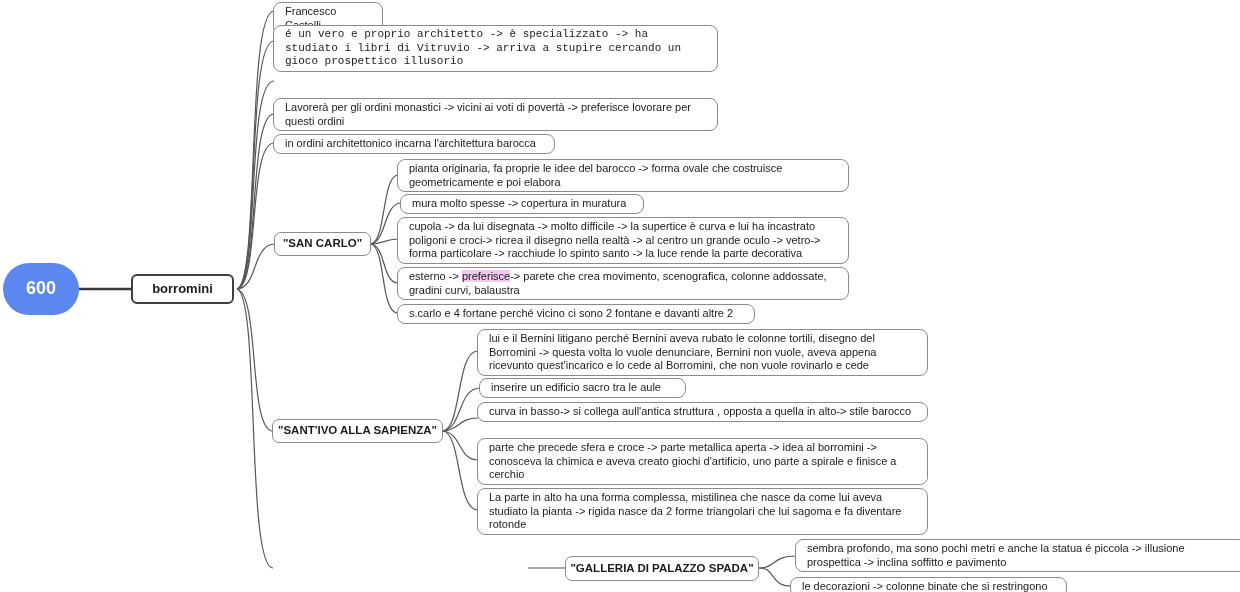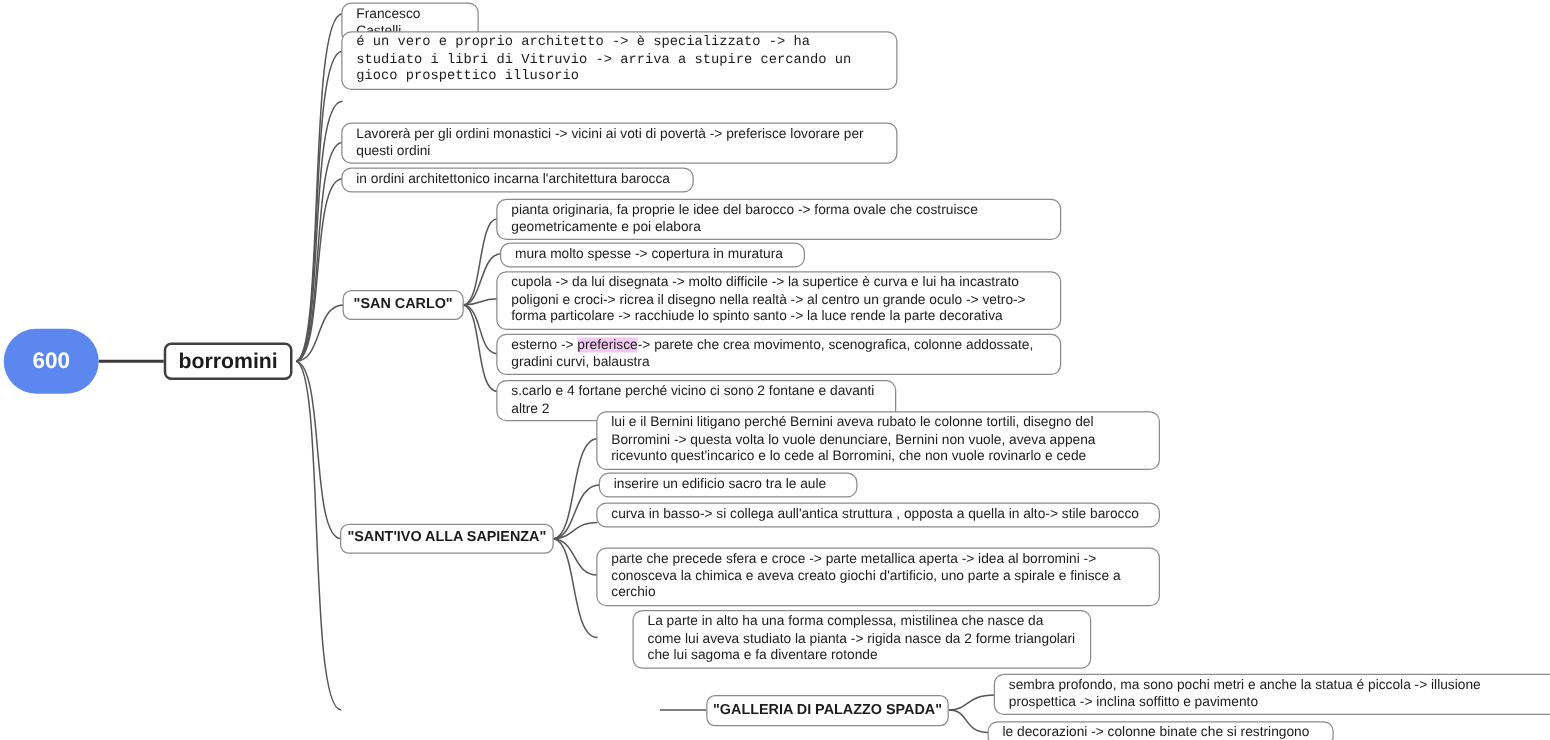--- a/index.html
+++ b/index.html
@@ -17,21 +17,21 @@
   .node.label{
     font-weight:bold;font-size:11.5px;text-align:center;white-space:nowrap;
     display:flex;align-items:center;justify-content:center;border-radius:7px;
   }
   .node.root{
     background:#5c87ef;border:none;border-radius:26px;
     display:flex;align-items:center;justify-content:center;
     color:#ffffff;font-weight:bold;font-size:18px;
   }
   .node.main{
-    border:2px solid #3f3f3f;border-radius:6px;font-weight:bold;font-size:17px;
+    border:2px solid #3f3f3f;border-radius:6px;font-weight:bold;font-size:13px;
     display:flex;align-items:center;justify-content:center;white-space:nowrap;
   }
   .hl{background:#f2c9f0;}
 </style>
 </head>
 <body>
 
 <div id="canvas">
 
   <svg id="wires" viewBox="0 0 1240 592" xmlns="http://www.w3.org/2000/svg">
@@ -85,33 +85,33 @@
   <div class="node" style="left:397px;top:159px;width:452px;">pianta originaria, fa proprie le idee del barocco -&gt; forma ovale che costruisce geometricamente e poi elabora</div>
 
   <div class="node" style="left:400px;top:194px;width:244px;">mura molto spesse -&gt; copertura in muratura</div>
 
   <div class="node" style="left:397px;top:217px;width:452px;">cupola -&gt; da lui disegnata -&gt; molto difficile -&gt; la supertice è curva e lui ha incastrato poligoni e croci-&gt; ricrea il disegno nella realtà -&gt; al centro un grande oculo -&gt; vetro-&gt; forma particolare -&gt; racchiude lo spinto santo -&gt; la luce rende la parte decorativa</div>
 
   <div class="node" style="left:397px;top:267px;width:452px;">
     <span>esterno -&gt; </span><span class="hl" style="background: rgb(242, 201, 240);">preferisce</span><span>-&gt; parete che crea movimento, scenografica, colonne addossate, gradini curvi, balaustra</span>
   </div>
 
-  <div class="node" style="left:397px;top:304px;width:320px;">s.carlo e 4 fortane perché vicino ci sono 2 fontane e davanti altre 2</div>
+  <div class="node" style="left:397px;top:304px;width:358px;">s.carlo e 4 fortane perché vicino ci sono 2 fontane e davanti altre 2</div>
 
   <div class="node label" style="left:272px;top:419px;width:171px;height:24px;">"SANT'IVO ALLA SAPIENZA"</div>
 
   <div class="node" style="left:477px;top:329px;width:451px;">lui e il Bernini litigano perché Bernini aveva rubato le colonne tortili, disegno del Borromini -&gt; questa volta lo vuole denunciare, Bernini non vuole, aveva appena ricevunto quest'incarico e lo cede al Borromini, che non vuole rovinarlo e cede</div>
 
   <div class="node" style="left:479px;top:378px;width:207px;">inserire un edificio sacro tra le aule</div>
 
   <div class="node" style="left:477px;top:402px;width:451px;">curva in basso-&gt; si collega aull'antica struttura , opposta a quella in alto-&gt; stile barocco</div>
 
   <div class="node" style="left:477px;top:438px;width:451px;">parte che precede sfera e croce -&gt; parte metallica aperta -&gt; idea al borromini -&gt; conosceva la chimica e aveva creato giochi d'artificio, uno parte a spirale e finisce a cerchio</div>
 
-  <div class="node" style="left:477px;top:488px;width:367px;margin-left:29px;">La parte in alto ha una forma complessa, mistilinea che nasce da come lui aveva studiato la pianta -&gt; rigida nasce da 2 forme triangolari che lui sagoma e fa diventare rotonde</div>
+  <div class="node" style="left:477px;top:488px;width:451px;">La parte in alto ha una forma complessa, mistilinea che nasce da come lui aveva studiato la pianta -&gt; rigida nasce da 2 forme triangolari che lui sagoma e fa diventare rotonde</div>
 
 
   <div class="node label" style="left:565px;top:556px;width:194px;height:25px;">"GALLERIA DI PALAZZO SPADA"</div>
 
   <div class="node" style="left:795px;top:539px;width:452px;">sembra profondo, ma sono pochi metri e anche la statua é piccola -&gt; illusione prospettica -&gt; inclina soffitto e pavimento</div>
 
   <div class="node" style="left:790px;top:577px;width:277px;">le decorazioni -&gt; colonne binate che si restringono</div>
 
 </div>
 

